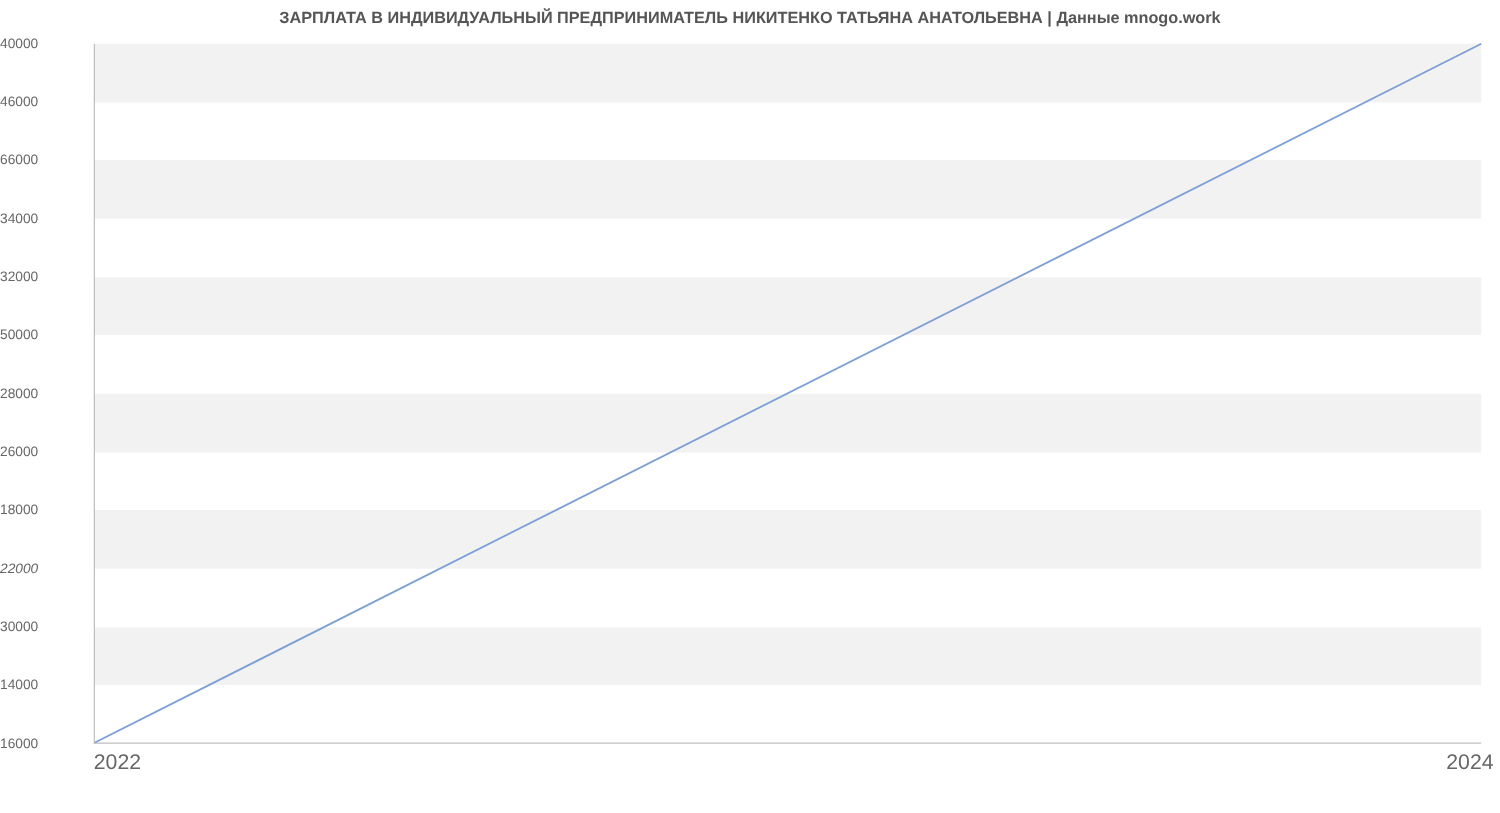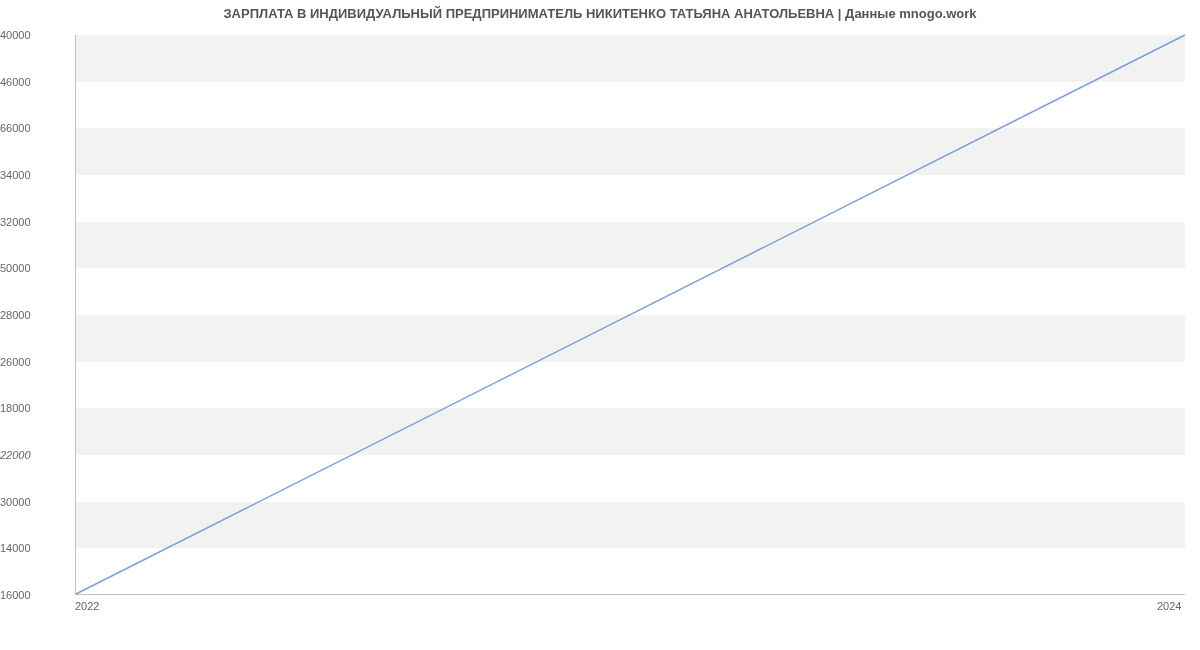--- a/index.html
+++ b/index.html
@@ -46,21 +46,21 @@
     position: absolute;
     right: 1140px;
     width: 60px;
     font-size: 11px;
     color: #666666;
     transform: translateY(-50%);
   }
   .x-tick-label {
     position: absolute;
     top: 600px;
-    font-size: 11px;
+    font-size: 17px;
     color: #666666;
   }
   svg.line-layer {
     position: absolute;
     left: 0;
     top: 0;
     width: 100%;
     height: 100%;
     overflow: visible;
   }

